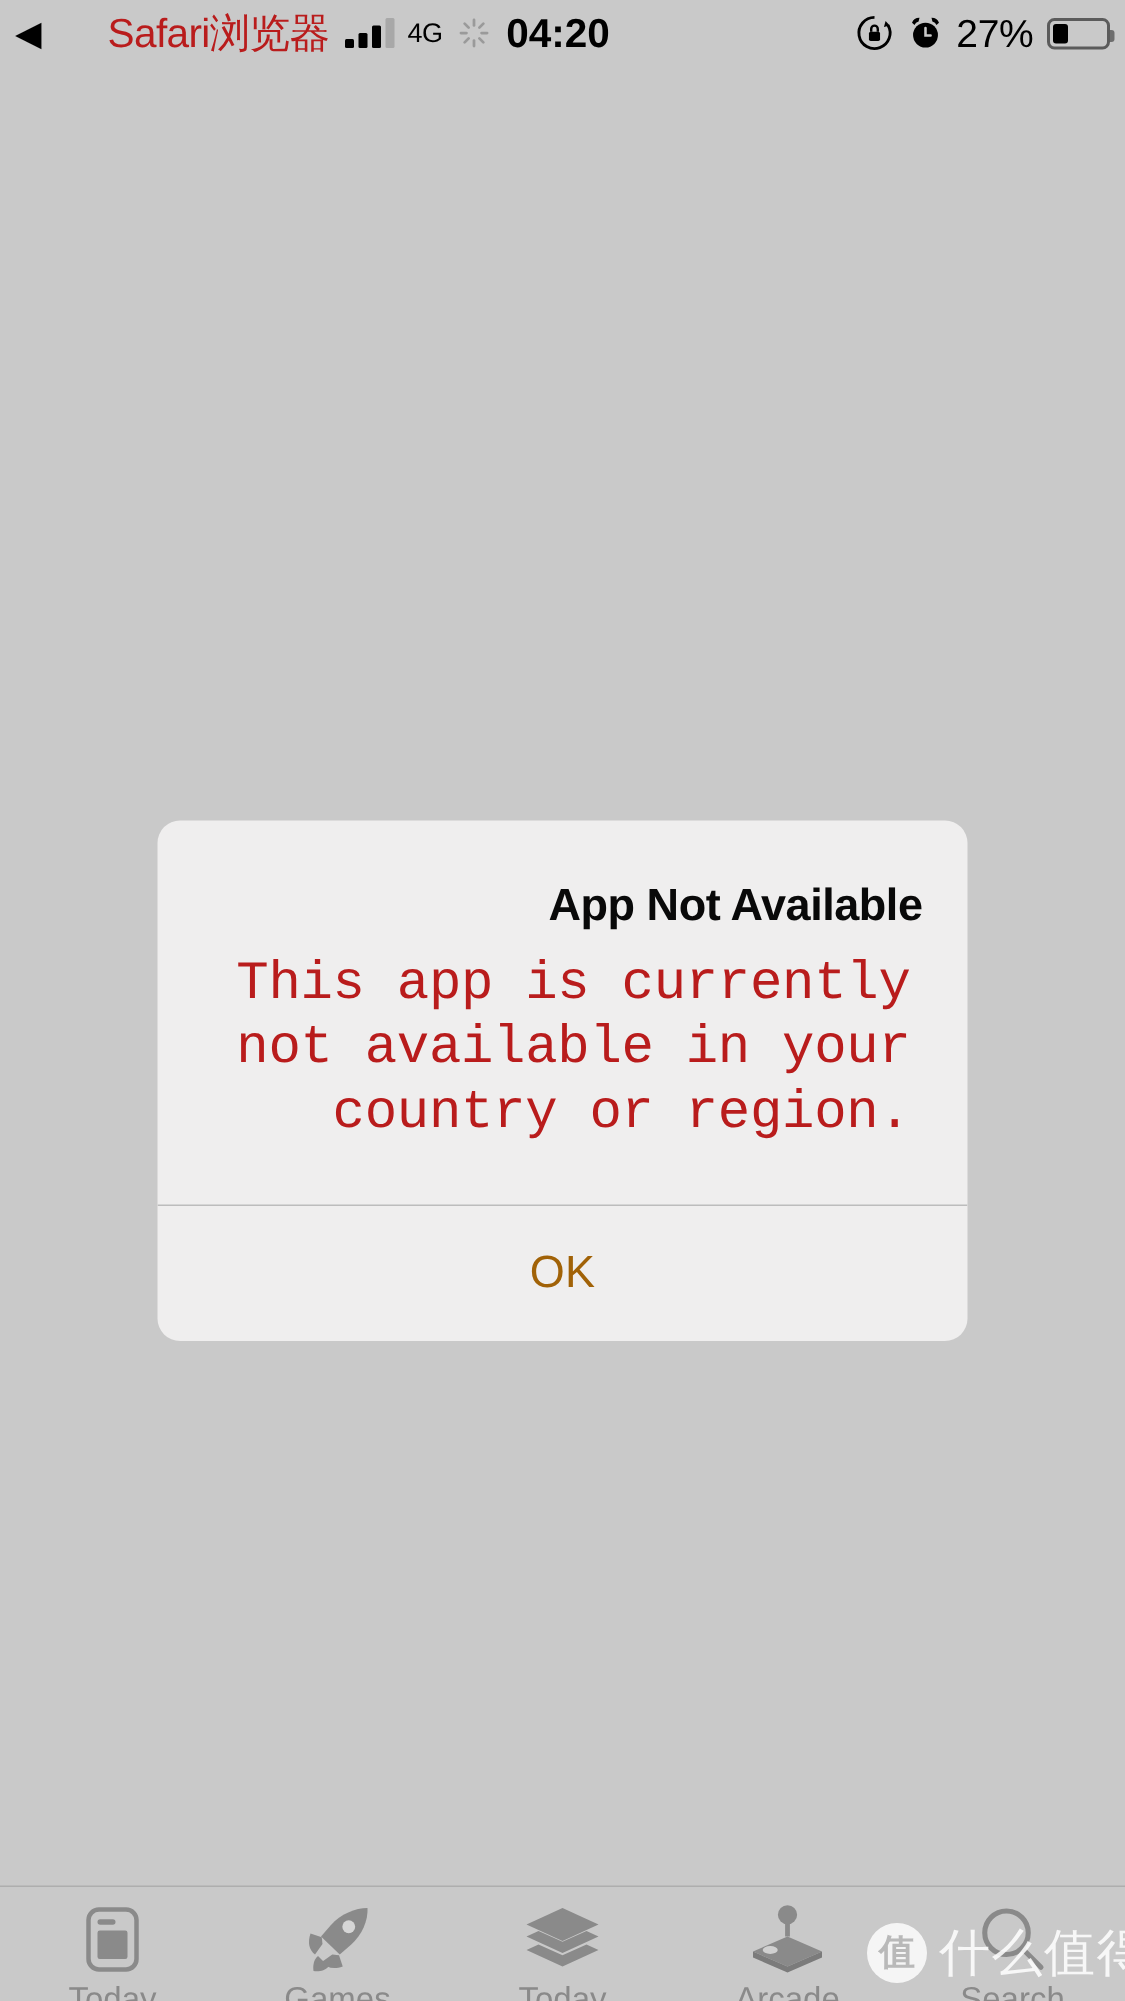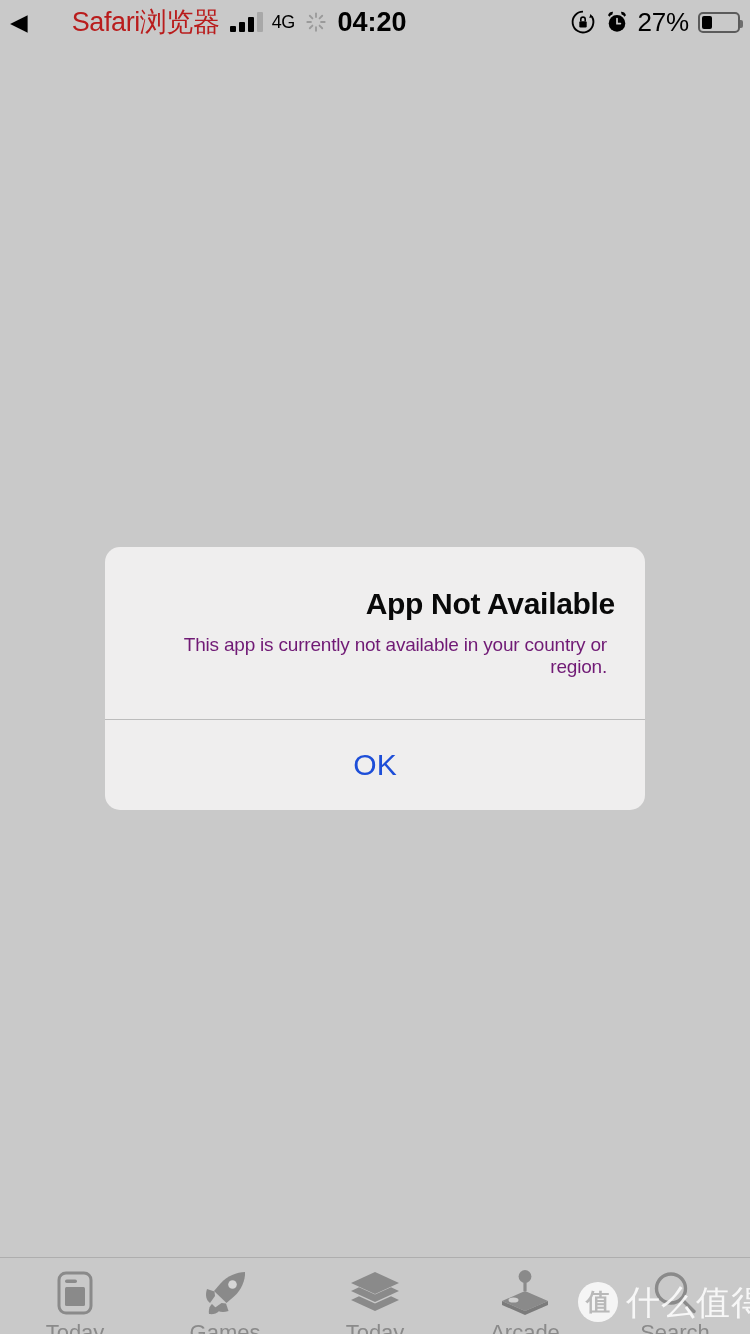--- a/index.html
+++ b/index.html
@@ -164,44 +164,45 @@
   }
   .alert-title {
     font-size: 30px;
     font-weight: bold;
     color: #090909;
     letter-spacing: -0.3px;
     line-height: 1.15;
     margin: 0 0 12px 0;
   }
   .alert-message {
-    font-size: 19px;
+    font-size: 36px;
     font-weight: normal;
-    color: #701a75;
+    color: #b91c1c;
     line-height: 1.2;
     letter-spacing: -0.2px;
     margin: 0;
     padding: 0 8px;
+    font-family: Liberation Mono, monospace;
   }
   .alert-divider {
     height: 1px;
     background: #bcbcbc;
     width: 100%;
   }
   .alert-actions {
     display: flex;
   }
   .alert-button {
     flex: 1;
     height: 90px;
     display: flex;
     align-items: center;
     justify-content: center;
     font-size: 30px;
-    color: #1d4ed8;
+    color: #a16207;
     background: transparent;
     border: none;
     font-family: "Liberation Sans", sans-serif;
     cursor: pointer;
     letter-spacing: 0.2px;
   }
 
   
   #tab-bar {
     position: absolute;

